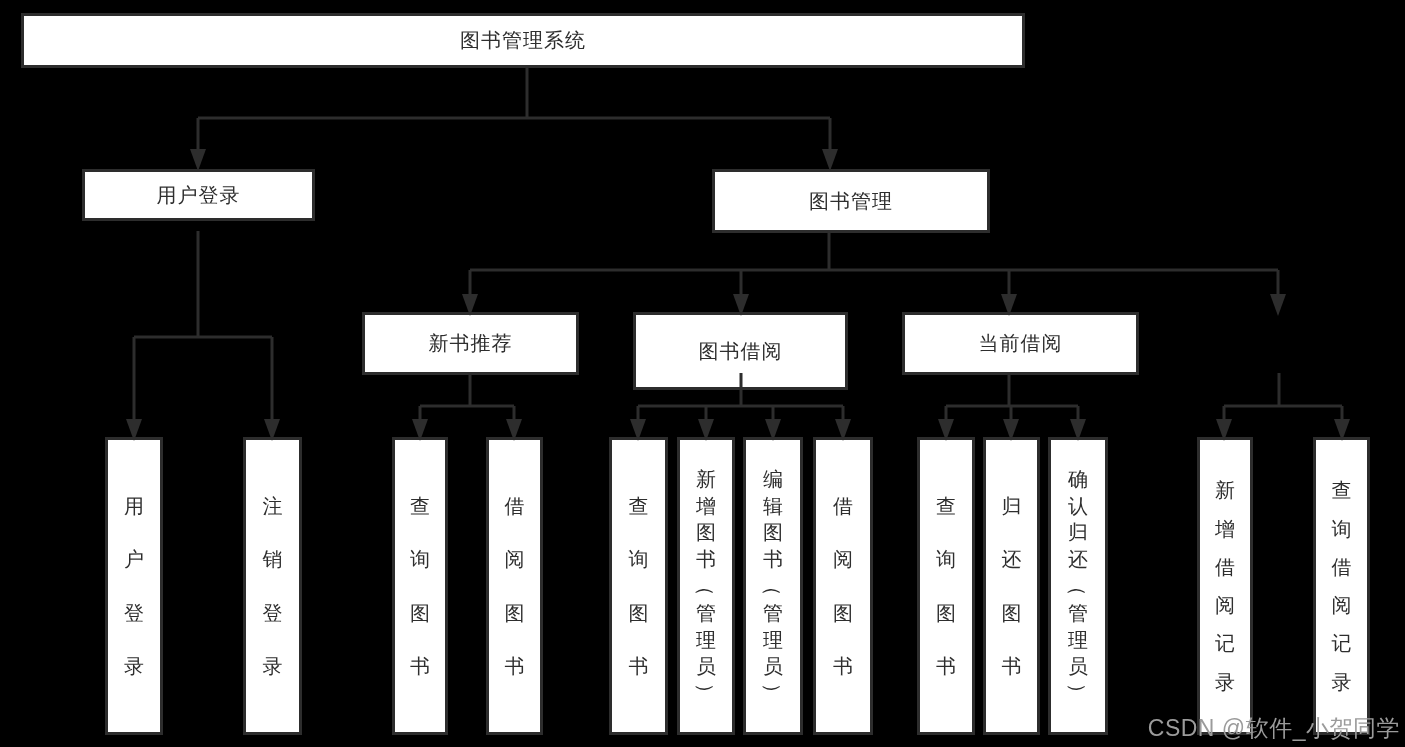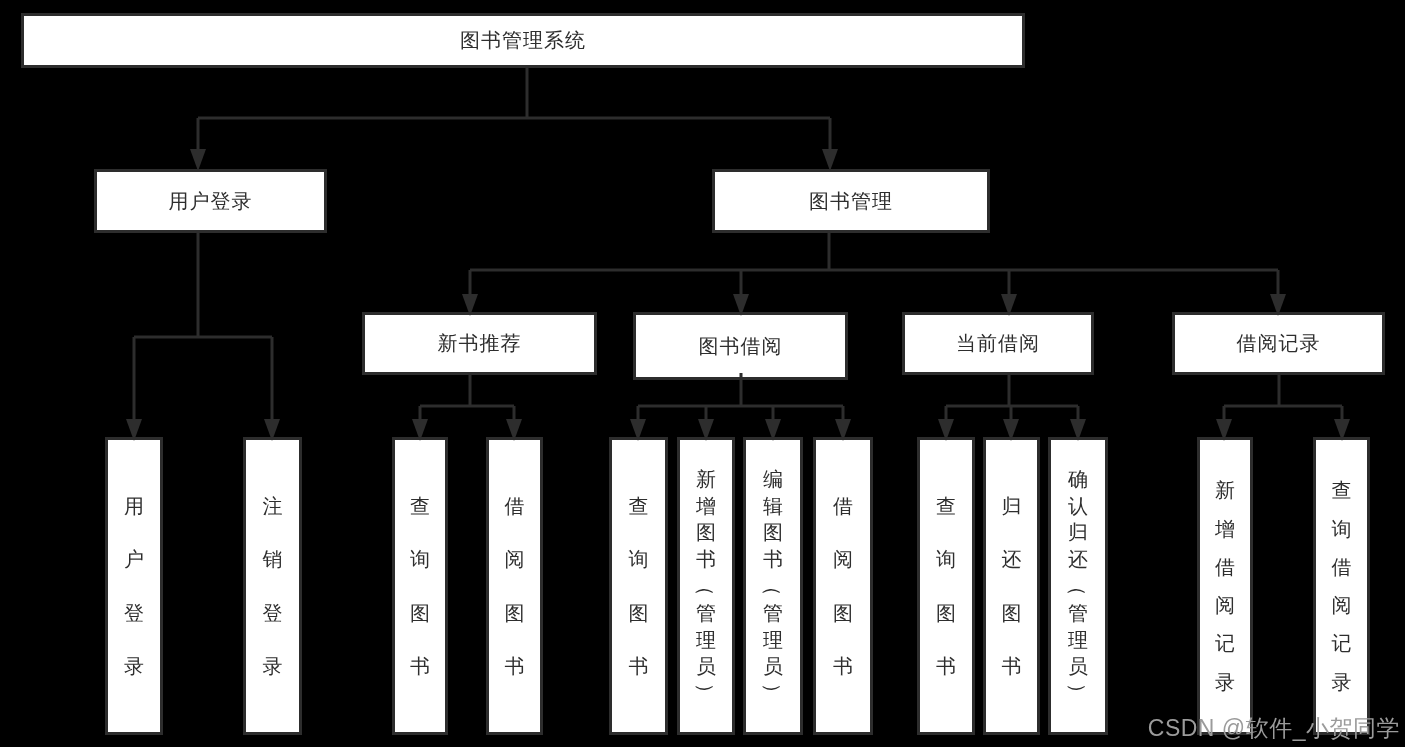--- a/index.html
+++ b/index.html
@@ -26,27 +26,26 @@
     font-size:23px;color:#9b9b9b;letter-spacing:0.5px;white-space:nowrap;
   }
 </style>
 </head>
 <body>
 
 <div class="stage">
 
   <div class="hbox" style="left:21px;top:13px;width:1004px;height:55px">图书管理系统</div>
 
-  <div class="hbox" style="left:94px;top:169px;width:233px;height:64px">用户登录</div>
+  <div class="hbox" style="left:82px;top:169px;width:233px;height:52px">用户登录</div>
   <div class="hbox" style="left:712px;top:169px;width:278px;height:64px">图书管理</div>
 
-  <div class="hbox" style="left:362px;top:312px;width:235px;height:63px">新书推荐</div>
-  <div class="hbox" style="left:633px;top:312px;width:215px;height:68px">图书借阅</div>
-  <div class="hbox" style="left:902px;top:312px;width:192px;height:63px">当前借阅</div>
-  <div class="hbox" style="left:1172px;top:312px;width:213px;height:63px">借阅记录</div>
+  <div class="hbox" style="left:362px;top:312px;width:217px;height:63px">新书推荐</div>
+  <div class="hbox" style="left:633px;top:312px;width:215px;height:78px">图书借阅</div>
+  <div class="hbox" style="left:902px;top:312px;width:237px;height:63px">当前借阅</div>
 
   <div class="vbox" style="left:105px;width:58px">
       <span>用</span>
       <span>户</span>
       <span>登</span>
       <span>录</span>
     </div>
   <div class="vbox" style="left:243px;width:59px">
       <span>注</span>
       <span>销</span>

